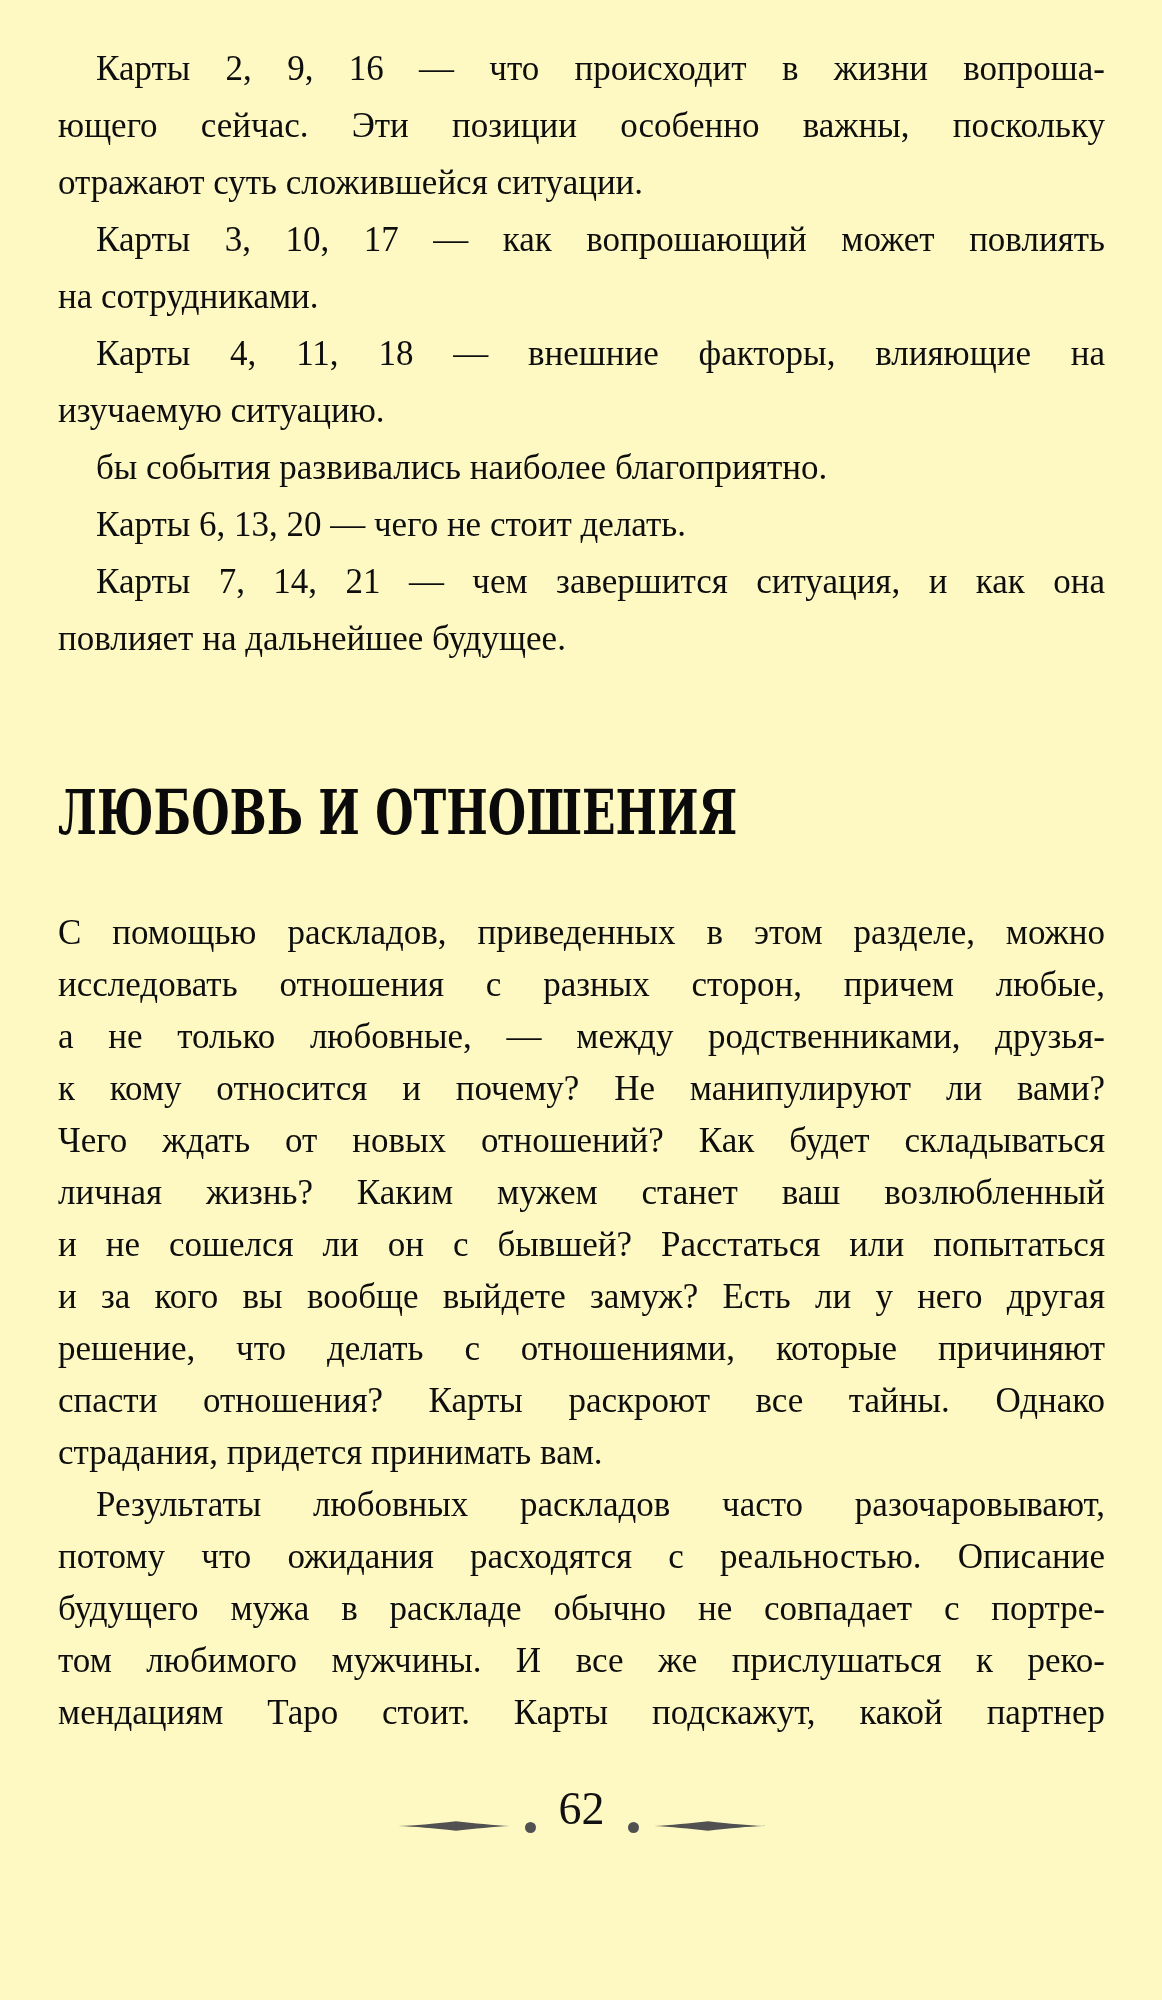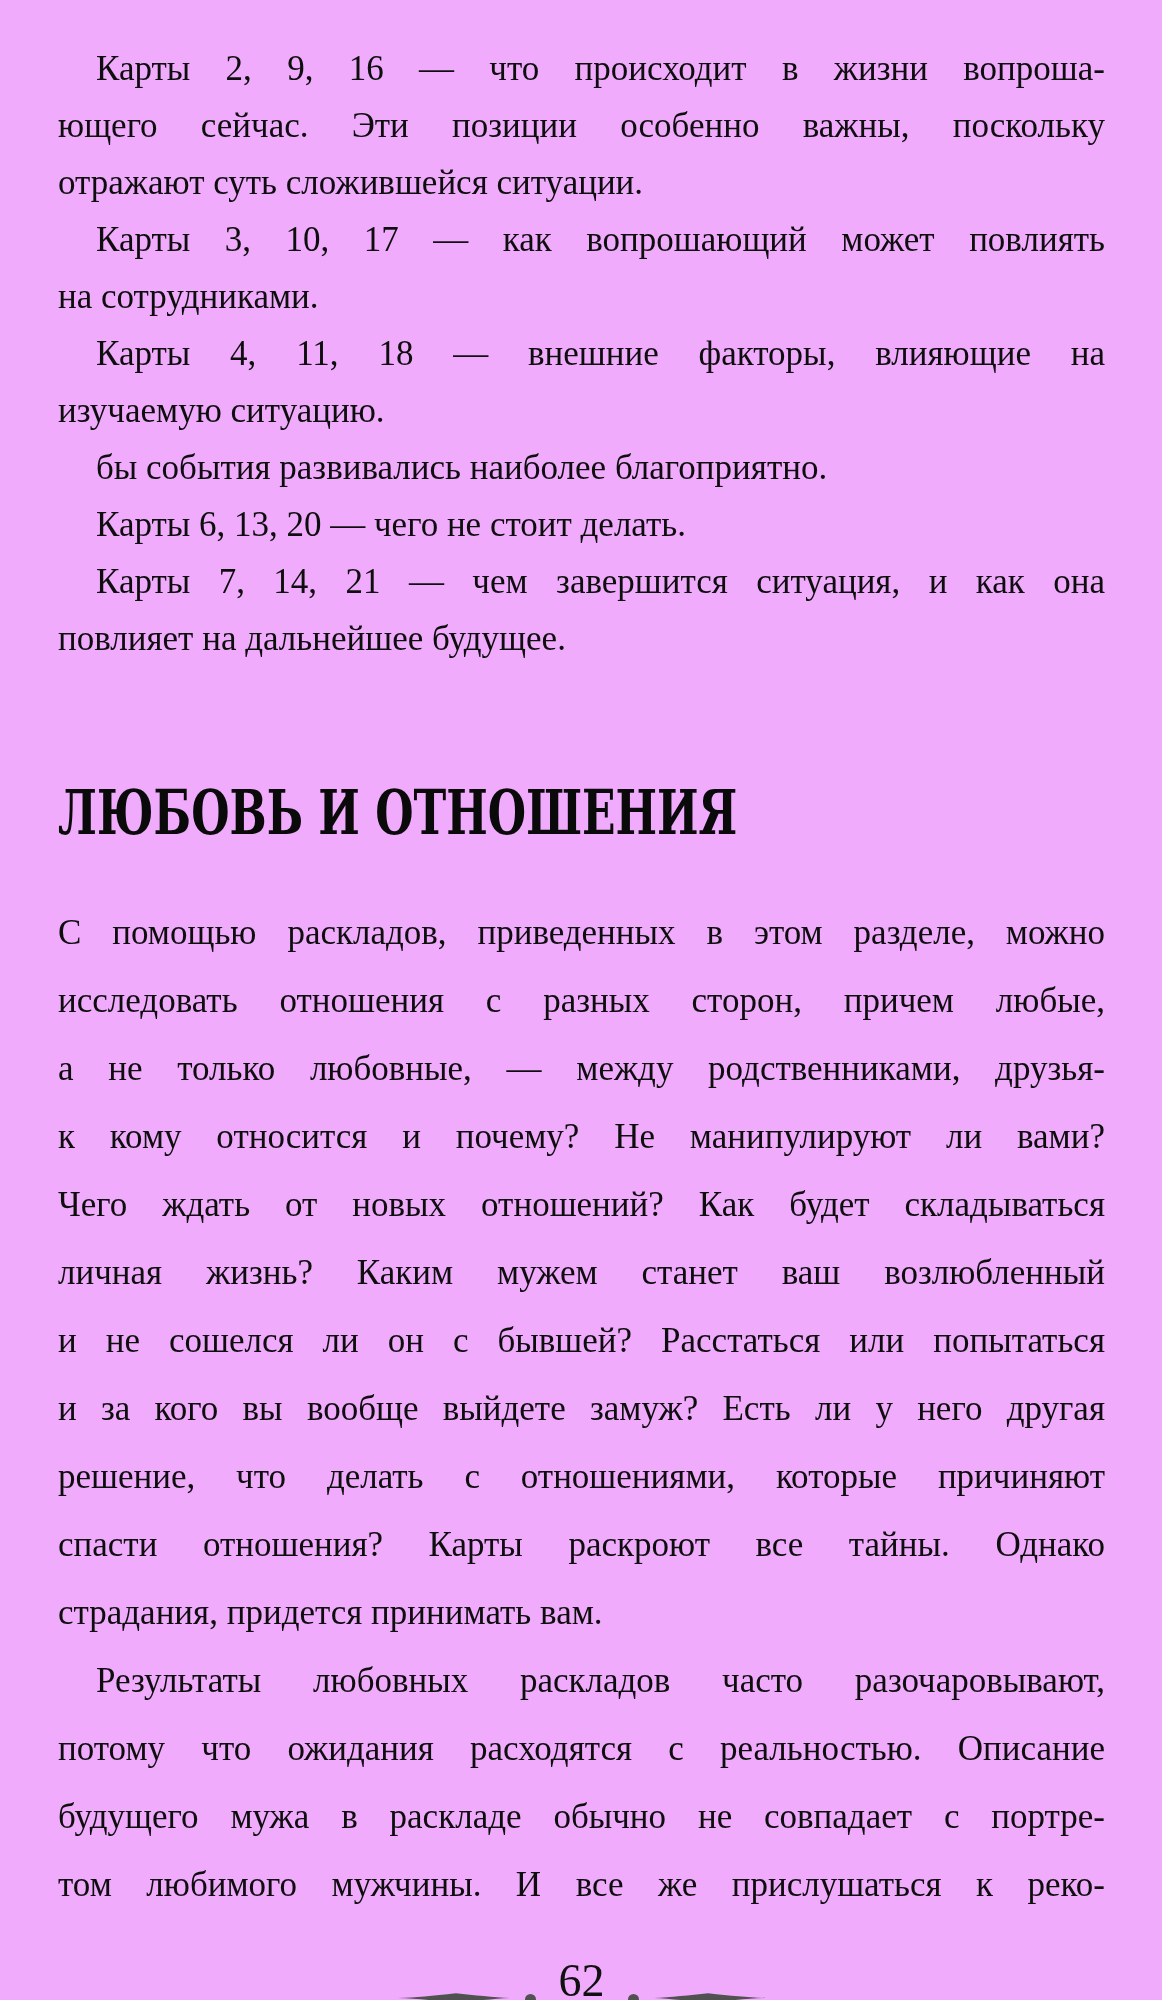--- a/index.html
+++ b/index.html
@@ -12,27 +12,27 @@
     height: 2000px;
     overflow: hidden;
     font-family: "Liberation Serif", serif;
     color: #0e0e0e;
   }
   .page {
     box-sizing: border-box;
     width: 1162px;
     height: 2000px;
     padding: 40px 57px 0 58px;
-    background: #f0abfc;
+    background: #fef9c3;
   }
   .textblock {
     font-size: 35px;
   }
   .block-cards .line { line-height: 57px; }
-  .block-love  .line { line-height: 52px; margin-top: 16px; }
+  .block-love  .line { line-height: 52px; }
   .line {
     text-align: justify;
     text-align-last: justify;
   }
   .line.lastline {
     text-align-last: left;
   }
   .paragraph.indent .line:first-child {
     text-indent: 38px;
   }
@@ -116,20 +116,21 @@
         <div class="line">и за кого вы вообще выйдете замуж? Есть ли у него другая</div>
         <div class="line">решение, что делать с отношениями, которые причиняют</div>
         <div class="line">спасти отношения? Карты раскроют все тайны. Однако</div>
         <div class="line lastline">страдания, придется принимать вам.</div>
       </div>
       <div class="paragraph indent">
         <div class="line">Результаты любовных раскладов часто разочаровывают,</div>
         <div class="line">потому что ожидания расходятся с реальностью. Описание</div>
         <div class="line">будущего мужа в раскладе обычно не совпадает с портре-</div>
         <div class="line">том любимого мужчины. И все же прислушаться к реко-</div>
+        <div class="line">мендациям Таро стоит. Карты подскажут, какой партнер</div>
       </div>
     </div>
 
   <div class="footer">
     <svg class="ornament left" width="112" height="14" viewBox="0 0 112 14">
       <path d="M0 7 C 18 6.4, 34 4.8, 58 2.2 C 76 4.2, 96 6.2, 112 7 C 96 7.8, 76 9.8, 58 11.8 C 34 9.2, 18 7.6, 0 7 Z" fill="#515151"></path>
     </svg>
     <span class="dot"></span>
     <span class="page-num">62</span>
     <span class="dot"></span>

